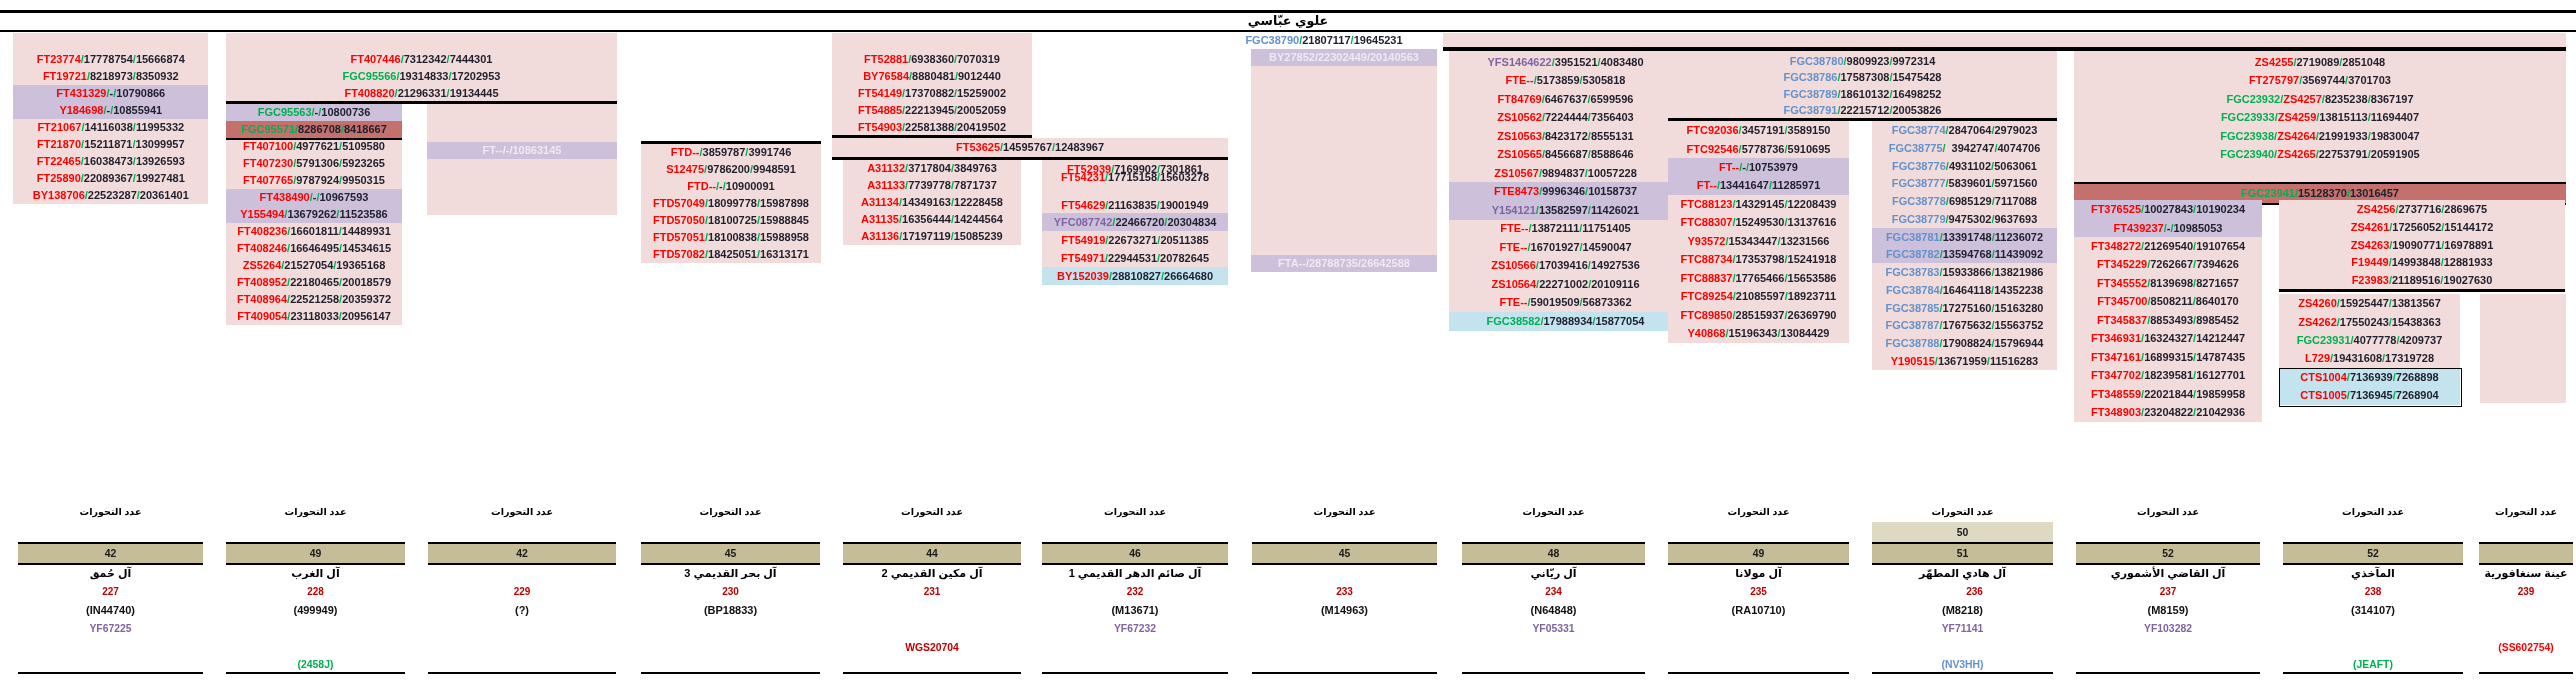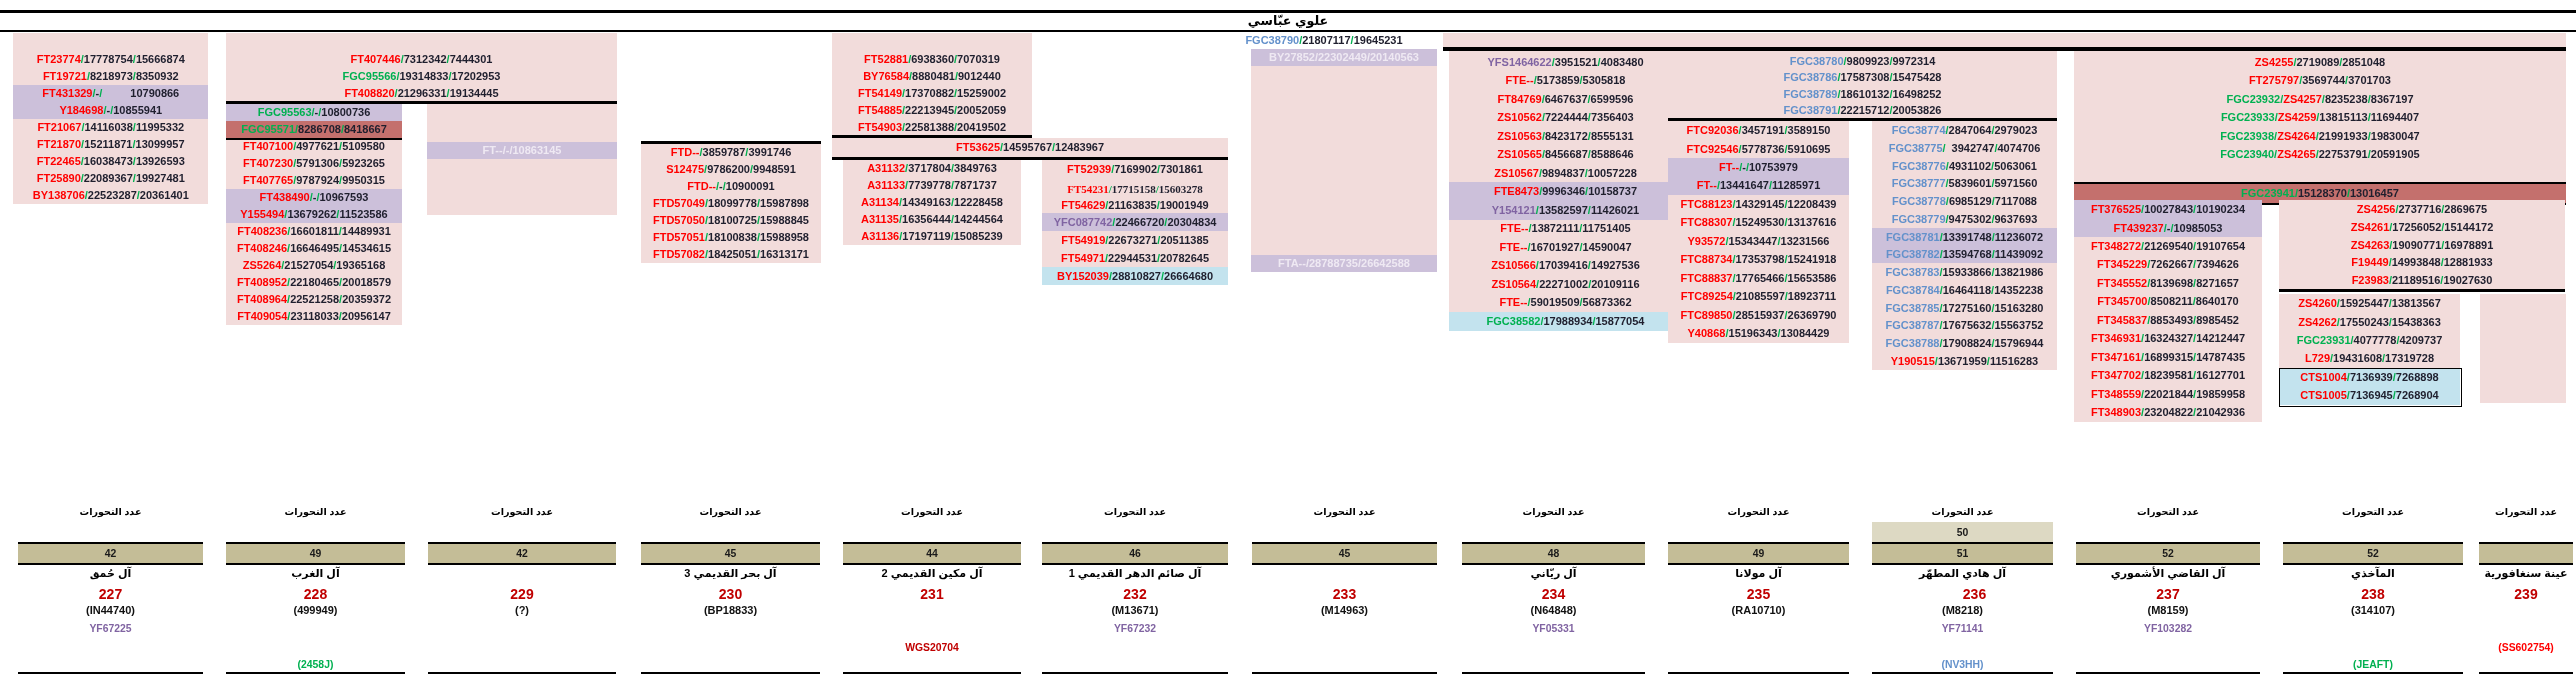--- a/index.html
+++ b/index.html
@@ -11,37 +11,37 @@
   .band{position:absolute;left:0;width:100%;text-align:center;font-weight:700;font-size:11px;white-space:nowrap;}
   .titlebar{position:absolute;left:0;top:13.3px;width:100%;height:17px;text-align:center;
             font-size:12.6px;font-weight:700;color:#000;line-height:16.3px;}
   #root-row{position:absolute;left:1154px;top:33px;width:340px;height:15px;text-align:center;
             font-weight:700;font-size:11px;line-height:14px;white-space:nowrap;}
   .bcell{position:absolute;text-align:center;white-space:nowrap;}
   .bhdr{font-size:9.6px;font-weight:700;color:#000;}
   .bcount{font-size:10.4px;font-weight:700;color:#1a1a1a;line-height:19px;}
   .bpre{font-size:10.4px;font-weight:700;color:#1a1a1a;line-height:21px;}
   .bname{font-size:11px;font-weight:700;color:#000;}
-  .bnum{font-size:14px;font-weight:700;}
+  .bnum{font-size:10px;font-weight:700;}
   .bkit{font-size:11px;font-weight:700;color:#111;}
   .bsm{font-size:10.4px;font-weight:700;}
   .boxborder{position:absolute;border:1.5px solid #000;background:transparent;}
 </style>
 </head>
 <body>
 
 <div id="canvas">
   <div class="titlebar" dir="rtl">علوي عبّاسي</div>
   <div id="root-row"><span style="color: rgb(99, 145, 203);">FGC38790</span><span style="color: rgb(0, 176, 80);">/</span><span style="color: rgb(31, 31, 46);">21807117</span><span style="color: rgb(0, 176, 80);">/</span><span style="color: rgb(31, 31, 46);">19645231</span></div>
   <div id="tree-layer">
       <div style="position: absolute; left: 1443px; top: 33px; width: 1123px; height: 15px; background: rgb(242, 220, 219);"></div>
       <div class="blk" style="left: 13.3px; top: 33px; width: 195px; height: 171px; background: rgb(242, 220, 219);">
         <div class="row" style="top: 18px; height: 17px; line-height: 17px;"><span style="color: rgb(255, 0, 0);">FT23774</span><span style="color: rgb(0, 176, 80);">/</span><span style="color: rgb(31, 31, 46);">17778754</span><span style="color: rgb(0, 176, 80);">/</span><span style="color: rgb(31, 31, 46);">15666874</span></div>
         <div class="row" style="top: 35px; height: 17px; line-height: 17px;"><span style="color: rgb(255, 0, 0);">FT19721</span><span style="color: rgb(0, 176, 80);">/</span><span style="color: rgb(31, 31, 46);">8218973</span><span style="color: rgb(0, 176, 80);">/</span><span style="color: rgb(31, 31, 46);">8350932</span></div>
-        <div class="row" style="top: 52px; height: 17px; line-height: 17px; background: rgb(204, 192, 218);"><span style="color: rgb(255, 0, 0);">FT431329</span><span style="color: rgb(0, 176, 80);">/</span><span style="color: rgb(31, 31, 46);">-</span><span style="color: rgb(0, 176, 80);">/</span><span style="color: rgb(31, 31, 46); padding-left: 28px;">10790866</span></div>
+        <div class="row" style="top: 52px; height: 17px; line-height: 17px; background: rgb(204, 192, 218);"><span style="color: rgb(255, 0, 0);">FT431329</span><span style="color: rgb(0, 176, 80);">/</span><span style="color: rgb(31, 31, 46);">-</span><span style="color: rgb(0, 176, 80);">/</span><span style="color: rgb(31, 31, 46);">10790866</span></div>
         <div class="row" style="top: 69px; height: 17px; line-height: 17px; background: rgb(204, 192, 218);"><span style="color: rgb(255, 0, 0);">Y184698</span><span style="color: rgb(0, 176, 80);">/</span><span style="color: rgb(31, 31, 46);">-</span><span style="color: rgb(0, 176, 80);">/</span><span style="color: rgb(31, 31, 46);">10855941</span></div>
         <div class="row" style="top: 86px; height: 17px; line-height: 17px;"><span style="color: rgb(255, 0, 0);">FT21067</span><span style="color: rgb(0, 176, 80);">/</span><span style="color: rgb(31, 31, 46);">14116038</span><span style="color: rgb(0, 176, 80);">/</span><span style="color: rgb(31, 31, 46);">11995332</span></div>
         <div class="row" style="top: 103px; height: 17px; line-height: 17px;"><span style="color: rgb(255, 0, 0);">FT21870</span><span style="color: rgb(0, 176, 80);">/</span><span style="color: rgb(31, 31, 46);">15211871</span><span style="color: rgb(0, 176, 80);">/</span><span style="color: rgb(31, 31, 46);">13099957</span></div>
         <div class="row" style="top: 120px; height: 17px; line-height: 17px;"><span style="color: rgb(255, 0, 0);">FT22465</span><span style="color: rgb(0, 176, 80);">/</span><span style="color: rgb(31, 31, 46);">16038473</span><span style="color: rgb(0, 176, 80);">/</span><span style="color: rgb(31, 31, 46);">13926593</span></div>
         <div class="row" style="top: 137px; height: 17px; line-height: 17px;"><span style="color: rgb(255, 0, 0);">FT25890</span><span style="color: rgb(0, 176, 80);">/</span><span style="color: rgb(31, 31, 46);">22089367</span><span style="color: rgb(0, 176, 80);">/</span><span style="color: rgb(31, 31, 46);">19927481</span></div>
         <div class="row" style="top: 154px; height: 17px; line-height: 17px;"><span style="color: rgb(255, 0, 0);">BY138706</span><span style="color: rgb(0, 176, 80);">/</span><span style="color: rgb(31, 31, 46);">22523287</span><span style="color: rgb(0, 176, 80);">/</span><span style="color: rgb(31, 31, 46);">20361401</span></div>
       </div>
       <div class="blk" style="left: 226px; top: 33px; width: 391px; height: 69px; background: rgb(242, 220, 219);">
         <div class="row" style="top: 18px; height: 17px; line-height: 17px;"><span style="color: rgb(255, 0, 0);">FT407446</span><span style="color: rgb(0, 176, 80);">/</span><span style="color: rgb(31, 31, 46);">7312342</span><span style="color: rgb(0, 176, 80);">/</span><span style="color: rgb(31, 31, 46);">7444301</span></div>
         <div class="row" style="top: 35px; height: 17px; line-height: 17px;"><span style="color: rgb(0, 176, 80);">FGC95566</span><span style="color: rgb(0, 176, 80);">/</span><span style="color: rgb(31, 31, 46);">19314833</span><span style="color: rgb(0, 176, 80);">/</span><span style="color: rgb(31, 31, 46);">17202953</span></div>
@@ -86,21 +86,21 @@
       </div>
       <div class="blk" style="left: 843px; top: 160px; width: 178px; height: 85px; background: rgb(242, 220, 219);">
         <div class="row" style="top: 0px; height: 17px; line-height: 17px;"><span style="color: rgb(255, 0, 0);">A31132</span><span style="color: rgb(0, 176, 80);">/</span><span style="color: rgb(31, 31, 46);">3717804</span><span style="color: rgb(0, 176, 80);">/</span><span style="color: rgb(31, 31, 46);">3849763</span></div>
         <div class="row" style="top: 17px; height: 17px; line-height: 17px;"><span style="color: rgb(255, 0, 0);">A31133</span><span style="color: rgb(0, 176, 80);">/</span><span style="color: rgb(31, 31, 46);">7739778</span><span style="color: rgb(0, 176, 80);">/</span><span style="color: rgb(31, 31, 46);">7871737</span></div>
         <div class="row" style="top: 34px; height: 17px; line-height: 17px;"><span style="color: rgb(255, 0, 0);">A31134</span><span style="color: rgb(0, 176, 80);">/</span><span style="color: rgb(31, 31, 46);">14349163</span><span style="color: rgb(0, 176, 80);">/</span><span style="color: rgb(31, 31, 46);">12228458</span></div>
         <div class="row" style="top: 51px; height: 17px; line-height: 17px;"><span style="color: rgb(255, 0, 0);">A31135</span><span style="color: rgb(0, 176, 80);">/</span><span style="color: rgb(31, 31, 46);">16356444</span><span style="color: rgb(0, 176, 80);">/</span><span style="color: rgb(31, 31, 46);">14244564</span></div>
         <div class="row" style="top: 68px; height: 17px; line-height: 17px;"><span style="color: rgb(255, 0, 0);">A31136</span><span style="color: rgb(0, 176, 80);">/</span><span style="color: rgb(31, 31, 46);">17197119</span><span style="color: rgb(0, 176, 80);">/</span><span style="color: rgb(31, 31, 46);">15085239</span></div>
       </div>
       <div class="blk" style="left: 1042px; top: 160px; width: 186px; height: 124px; background: rgb(242, 220, 219);">
         <div class="row" style="top: 0px; height: 18px; line-height: 18px;"><span style="color: rgb(255, 0, 0);">FT52939</span><span style="color: rgb(0, 176, 80);">/</span><span style="color: rgb(31, 31, 46);">7169902</span><span style="color: rgb(0, 176, 80);">/</span><span style="color: rgb(31, 31, 46);">7301861</span></div>
-        <div class="row" style="top: 20px; height: 18px; line-height: 18px; font-family: Liberation Serif, serif;"><span style="color: rgb(255, 0, 0);">FT54231</span><span style="color: rgb(0, 176, 80);">/</span><span style="color: rgb(31, 31, 46);">17715158</span><span style="color: rgb(0, 176, 80);">/</span><span style="color: rgb(31, 31, 46);">15603278</span></div>
+        <div class="row" style="top: 8px; height: 18px; line-height: 18px;"><span style="color: rgb(255, 0, 0);">FT54231</span><span style="color: rgb(0, 176, 80);">/</span><span style="color: rgb(31, 31, 46);">17715158</span><span style="color: rgb(0, 176, 80);">/</span><span style="color: rgb(31, 31, 46);">15603278</span></div>
         <div class="row" style="top: 36px; height: 18px; line-height: 18px;"><span style="color: rgb(255, 0, 0);">FT54629</span><span style="color: rgb(0, 176, 80);">/</span><span style="color: rgb(31, 31, 46);">21163835</span><span style="color: rgb(0, 176, 80);">/</span><span style="color: rgb(31, 31, 46);">19001949</span></div>
         <div class="row" style="top: 53px; height: 18px; line-height: 18px; background: rgb(204, 192, 218);"><span style="color: rgb(128, 100, 162);">YFC087742</span><span style="color: rgb(0, 176, 80);">/</span><span style="color: rgb(31, 31, 46);">22466720</span><span style="color: rgb(0, 176, 80);">/</span><span style="color: rgb(31, 31, 46);">20304834</span></div>
         <div class="row" style="top: 71px; height: 18px; line-height: 18px;"><span style="color: rgb(255, 0, 0);">FT54919</span><span style="color: rgb(0, 176, 80);">/</span><span style="color: rgb(31, 31, 46);">22673271</span><span style="color: rgb(0, 176, 80);">/</span><span style="color: rgb(31, 31, 46);">20511385</span></div>
         <div class="row" style="top: 89px; height: 18px; line-height: 18px;"><span style="color: rgb(255, 0, 0);">FT54971</span><span style="color: rgb(0, 176, 80);">/</span><span style="color: rgb(31, 31, 46);">22944531</span><span style="color: rgb(0, 176, 80);">/</span><span style="color: rgb(31, 31, 46);">20782645</span></div>
         <div class="row" style="top: 107px; height: 18px; line-height: 18px; background: rgb(195, 227, 238);"><span style="color: rgb(255, 0, 0);">BY152039</span><span style="color: rgb(0, 176, 80);">/</span><span style="color: rgb(31, 31, 46);">28810827</span><span style="color: rgb(0, 176, 80);">/</span><span style="color: rgb(31, 31, 46);">26664680</span></div>
       </div>
       <div class="blk" style="left: 1251px; top: 49px; width: 186px; height: 223px; background: rgb(242, 220, 219);">
         <div class="band" style="top: 0px; height: 17px; line-height: 17px; background: rgb(204, 192, 218);"><span style="color: rgb(239, 233, 243);">BY27852</span><span style="color: rgb(239, 233, 243);">/</span><span style="color: rgb(239, 233, 243);">22302449</span><span style="color: rgb(239, 233, 243);">/</span><span style="color: rgb(239, 233, 243);">20140563</span></div>
         <div class="band" style="top: 206px; height: 17px; line-height: 17px; background: rgb(204, 192, 218);"><span style="color: rgb(239, 233, 243);">FTA--</span><span style="color: rgb(239, 233, 243);">/</span><span style="color: rgb(239, 233, 243);">28788735</span><span style="color: rgb(239, 233, 243);">/</span><span style="color: rgb(239, 233, 243);">26642588</span></div>
       </div>

